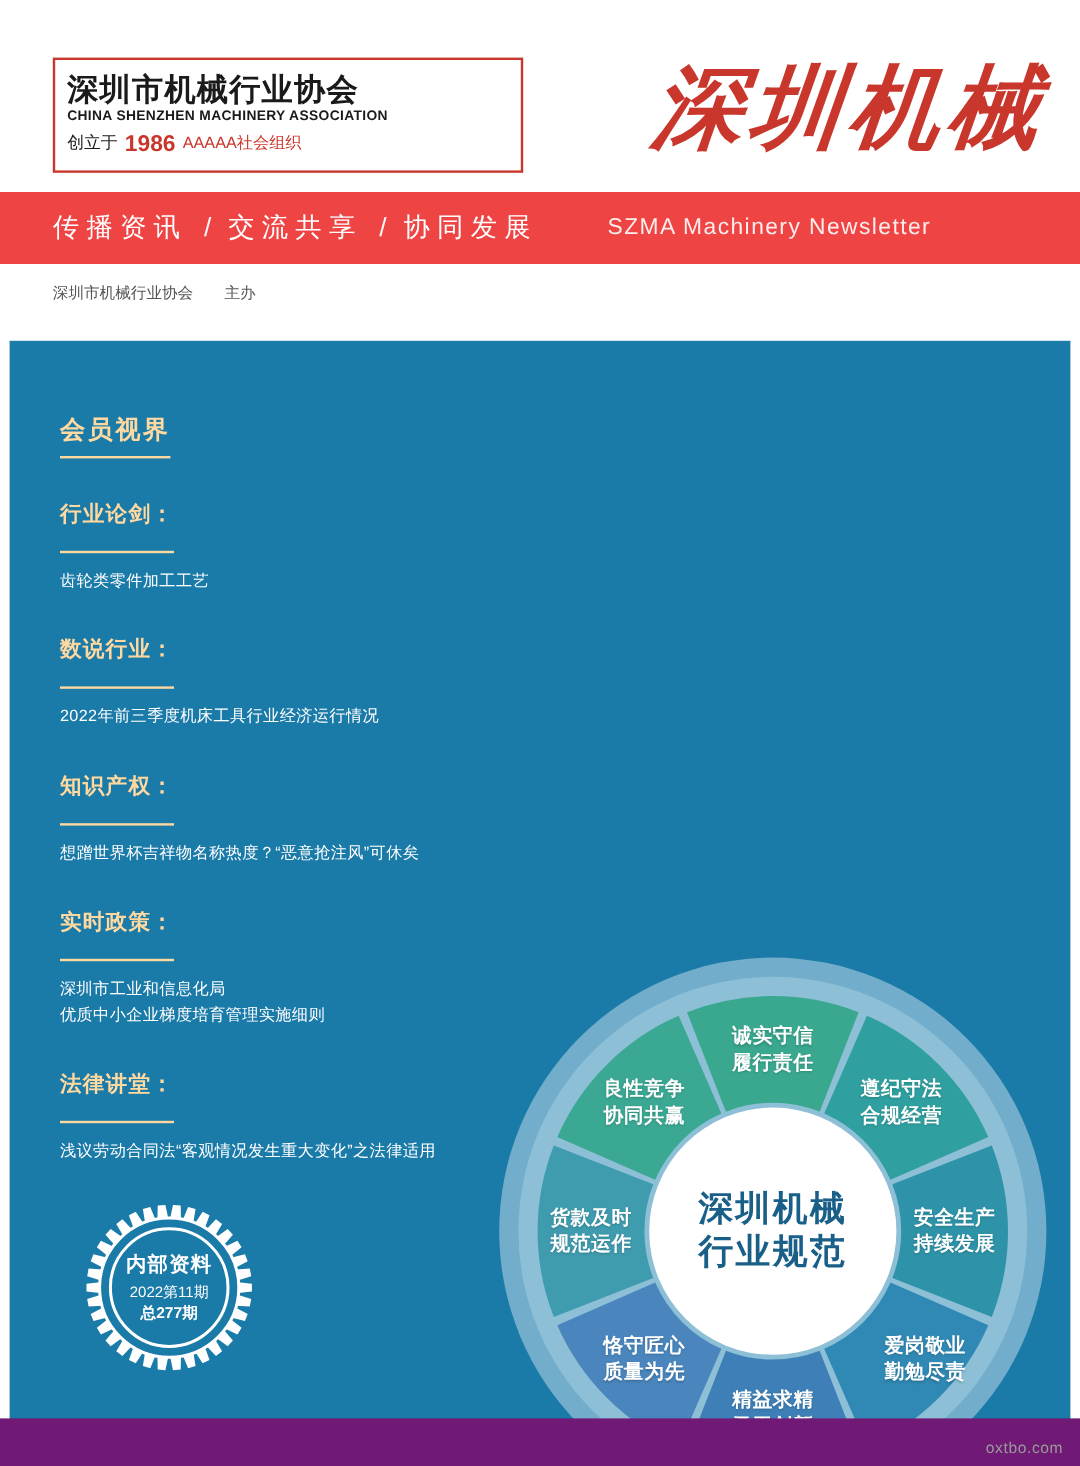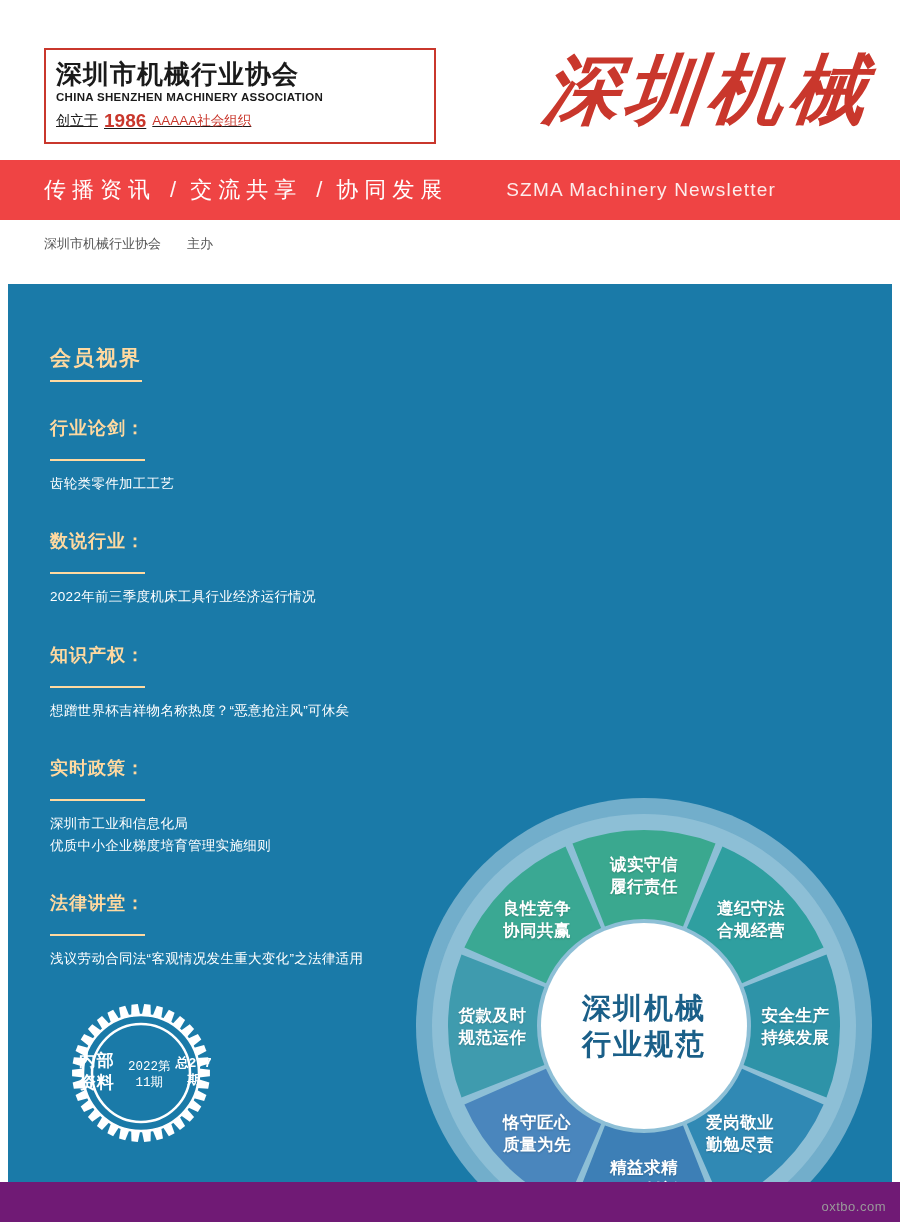--- a/index.html
+++ b/index.html
@@ -56,21 +56,21 @@
   .logo-cn {
     font-size: 26px; font-weight: bold; color: #1a1a1a;
     letter-spacing: 1px; line-height: 1.1;
   }
   .logo-en {
     font-size: 11.5px; font-weight: bold; color: #1a1a1a;
     letter-spacing: 0.3px; margin-top: 3px;
   }
   .logo-sub {
     margin-top: 7px; font-size: 14px; color: #1a1a1a;
-    display: flex; align-items: center; gap: 6px; text-decoration: underline;
+    display: flex; align-items: flex-start; gap: 6px;
   }
   .logo-sub .yr { color: #c9372c; font-size: 19px; font-weight: bold; }
   .logo-sub .aaa { color: #c9372c; font-size: 13.5px; }
 
   .brand-cn {
     position: absolute; right: 28px; top: 40px;
     font-family: "Liberation Serif", "DejaVu Serif", serif;
     font-size: 76px; font-weight: bold; font-style: italic;
     color: #c9372c;
     letter-spacing: 6px;
@@ -131,22 +131,22 @@
   }
 
   
   .gear {
     position: absolute; left: 62px; bottom: 46px;
     width: 142px; height: 142px;
   }
   .gear svg { display: block; }
   .gear-txt {
     position: absolute; inset: 0;
-    display: flex; align-items: center; justify-content: center;
-    color: #fff; text-align: center; line-height: 1.3; font-family: Liberation Mono, monospace;
+    display: flex; flex-direction: column; align-items: center; justify-content: center;
+    color: #fff; text-align: center; line-height: 1.3;
   }
   .gear-txt .g1 { font-size: 17px; font-weight: bold; letter-spacing: 1px; }
   .gear-txt .g2 { font-size: 12.5px; margin-top: 4px; }
   .gear-txt .g3 { font-size: 13px; font-weight: bold; }
 
   
   .donut {
     position: absolute;
     left: 402px; top: 508px;
     width: 468px; height: 468px;
@@ -344,21 +344,21 @@
             <div>履行责任</div>
           </div>
           <div class="seg-label" style="left:341.1px;top:126.9px">
             <div>遵纪守法</div>
             <div>合规经营</div>
           </div>
           <div class="seg-label" style="left:385.5px;top:234.0px">
             <div>安全生产</div>
             <div>持续发展</div>
           </div>
-          <div class="seg-label" style="left:330px;top:341.1px">
+          <div class="seg-label" style="left:361px;top:341.1px">
             <div>爱岗敬业</div>
             <div>勤勉尽责</div>
           </div>
           <div class="seg-label" style="left:234.0px;top:385.5px">
             <div>精益求精</div>
             <div>勇于创新</div>
           </div>
           <div class="seg-label" style="left:126.9px;top:341.1px">
             <div>恪守匠心</div>
             <div>质量为先</div>

